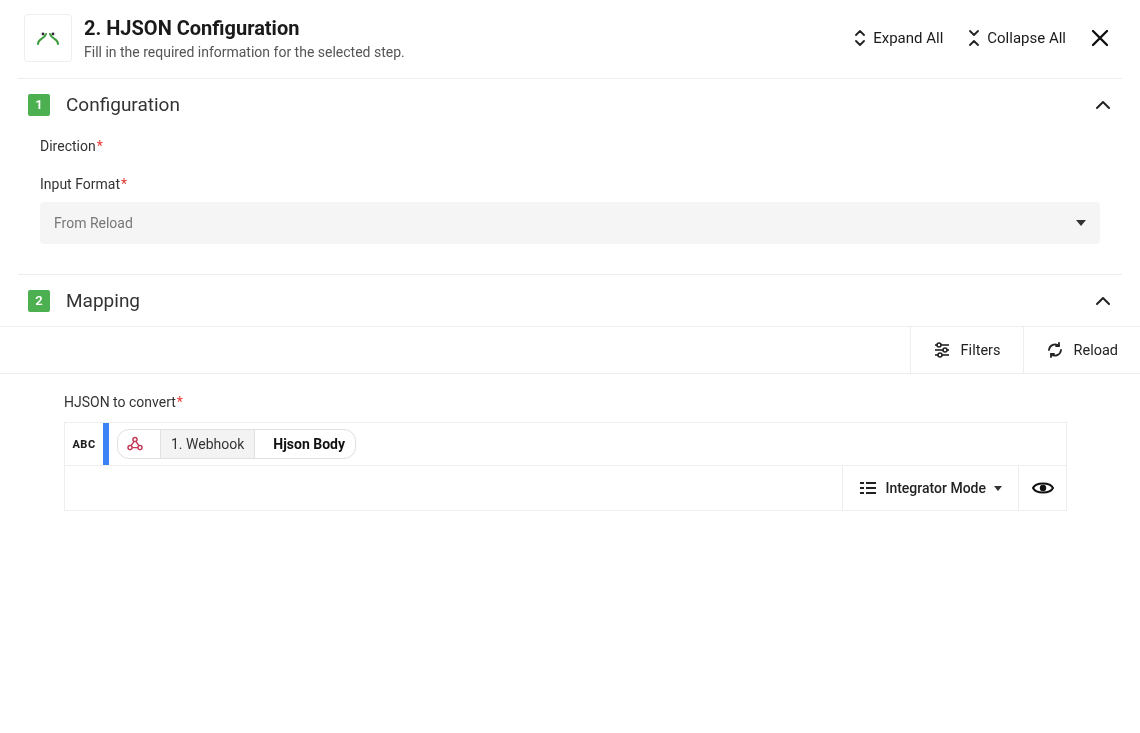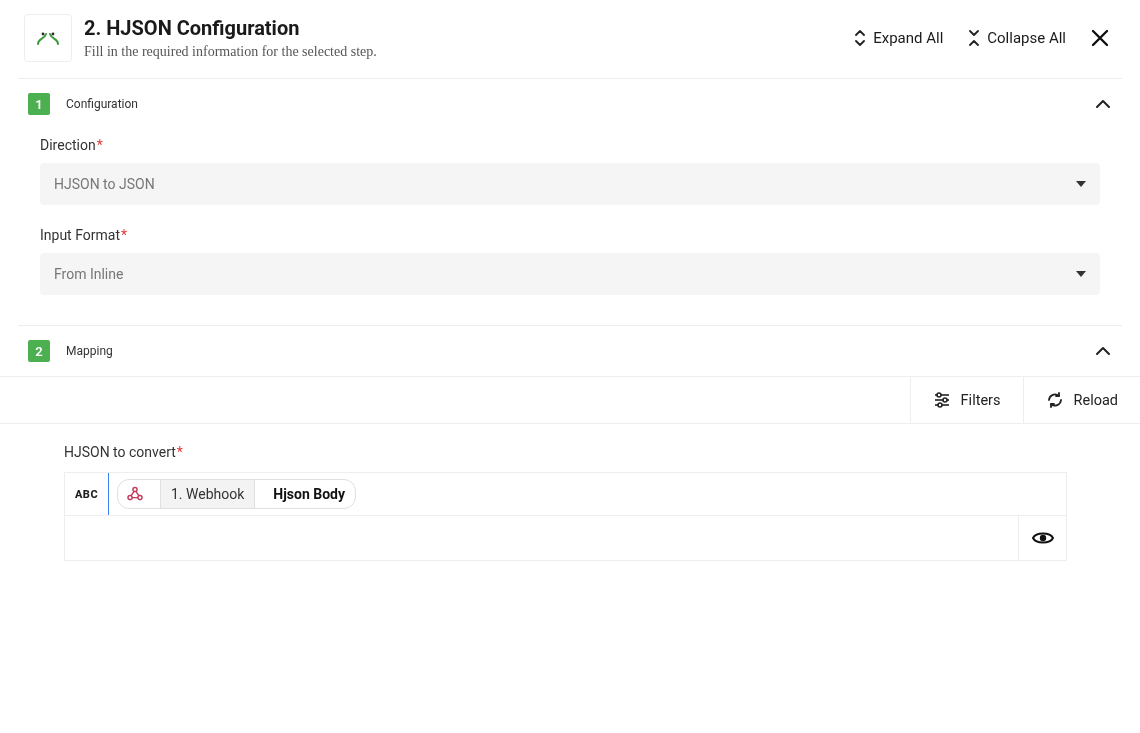--- a/index.html
+++ b/index.html
@@ -27,40 +27,40 @@
     border-radius: 4px;
     display: flex; align-items: center; justify-content: center;
   }
   .app-icon-glyph {
     width: 28px; height: 20px;
     position: relative;
   }
   .app-icon-glyph svg { width: 28px; height: 20px; }
   .header-titles { flex: 1; }
   .header-title { font-size: 20px; font-weight: 700; color: #1a1a1a; }
-  .header-sub { font-size: 14px; color: #555; margin-top: 4px; font-family: Liberation Serif, serif; }
+  .header-sub { font-size: 14px; color: #555; margin-top: 4px; }
   .header-actions { display: flex; align-items: center; gap: 24px; margin-right: 6px; }
   .hdr-btn { display: flex; align-items: center; gap: 6px; color: #1a1a1a; font-size: 15px; cursor: pointer; }
   .close-btn { cursor: pointer; }
 
   
   .section { border-top: 1px solid #eee; }
   .section-hdr {
     display: flex; align-items: center; gap: 16px;
     padding: 14px 10px 14px 10px;
     cursor: pointer;
   }
   .step-badge {
     width: 22px; height: 22px;
     background: #4caf50; color: #fff;
     display: flex; align-items: center; justify-content: center;
     font-size: 13px; font-weight: 600;
     border-radius: 2px;
   }
-  .section-title { flex: 1; font-size: 12px; color: #333; }
+  .section-title { flex: 1; font-size: 19px; color: #333; }
   .section-body { padding: 8px 22px 8px 22px; }
 
   
   .field { margin-bottom: 22px; }
   .field-label { font-size: 14px; color: #333; margin-bottom: 10px; display: block; }
   .req { color: #e53935; font-size: 14px; margin-left: 1px; }
   .select {
     display: flex; align-items: center; justify-content: space-between;
     background: #f5f5f5;
     color: #777;
@@ -91,21 +91,21 @@
   .mapping-input-row {
     display: flex; align-items: stretch;
     border: 1px solid #eee;
     border-bottom: none;
     background: #fff;
     width: 1003px;
   }
   .abc-chip {
     width: 44px;
     display: flex; align-items: center; justify-content: center;
-    border-right: 1px solid #3b82f6;
+    border-right: 6px solid #3b82f6;
     font-weight: 800; font-size: 11px; letter-spacing: 0.5px;
   }
   .token-area { flex: 1; display: flex; align-items: center; padding: 6px 8px; gap: 8px; }
   .token-chip {
     display: flex; align-items: center; gap: 8px;
     border: 1px solid #e0e0e0; border-radius: 12px;
     overflow: hidden;
   }
   .token-seg { padding: 6px 10px; font-size: 14px; }
   .token-seg.icon { display:flex;align-items:center;justify-content:center; padding: 4px 8px; }
@@ -188,31 +188,27 @@
       <div class="section-title">Configuration</div>
       <svg width="18" height="18" viewBox="0 0 18 18">
         <path d="M3 12 L9 6 L15 12" stroke="#222" stroke-width="2" fill="none" stroke-linecap="round" stroke-linejoin="round"></path>
       </svg>
     </div>
     <div class="section-body">
       <div class="field">
         <div class="field-label">
           <span>Direction</span><span class="req">*</span>
         </div>
-        <div class="select">
-          <span>HJSON to JSON</span>
-          <span class="caret-down"></span>
-        </div>
       </div>
       <div class="field">
         <div class="field-label">
           <span>Input Format</span><span class="req">*</span>
         </div>
         <div class="select">
-          <span>From Inline</span>
+          <span>From Reload</span>
           <span class="caret-down"></span>
         </div>
       </div>
       <div class="field" style="margin-bottom:10px">
       </div>
     </div>
   </div>
 
   <div class="section">
     <div class="section-hdr">
@@ -265,20 +261,32 @@
                 <path d="M6.8 14 L13.2 14" stroke="#c43a5a" stroke-width="1.6" fill="none"></path>
               </svg>
             </span>
             <span class="token-seg step">1. Webhook</span>
             <span class="token-seg name">Hjson Body</span>
           </div>
         </div>
       </div>
 
       <div class="mapping-footer">
+        <div class="mode-btn">
+          <svg width="18" height="14" viewBox="0 0 18 14">
+            <rect x="1" y="1" width="4" height="2" fill="#222"></rect>
+            <rect x="7" y="1" width="10" height="2" fill="#222"></rect>
+            <rect x="1" y="6" width="4" height="2" fill="#222"></rect>
+            <rect x="7" y="6" width="10" height="2" fill="#222"></rect>
+            <rect x="1" y="11" width="4" height="2" fill="#222"></rect>
+            <rect x="7" y="11" width="10" height="2" fill="#222"></rect>
+          </svg>
+          <span>Integrator Mode</span>
+          <span class="caret-down-sm"></span>
+        </div>
         <div class="preview-btn">
           <svg width="22" height="16" viewBox="0 0 22 16">
             <path d="M1 8 C4 2, 18 2, 21 8 C18 14, 4 14, 1 8 Z" fill="none" stroke="#111" stroke-width="2"></path>
             <circle cx="11" cy="8" r="3.2" fill="#111"></circle>
           </svg>
         </div>
       </div>
     </div>
   </div>
 

